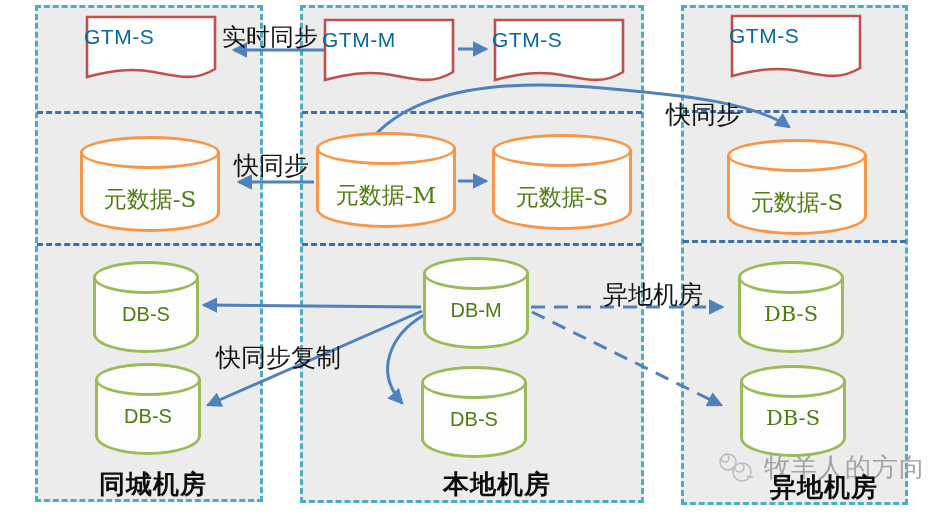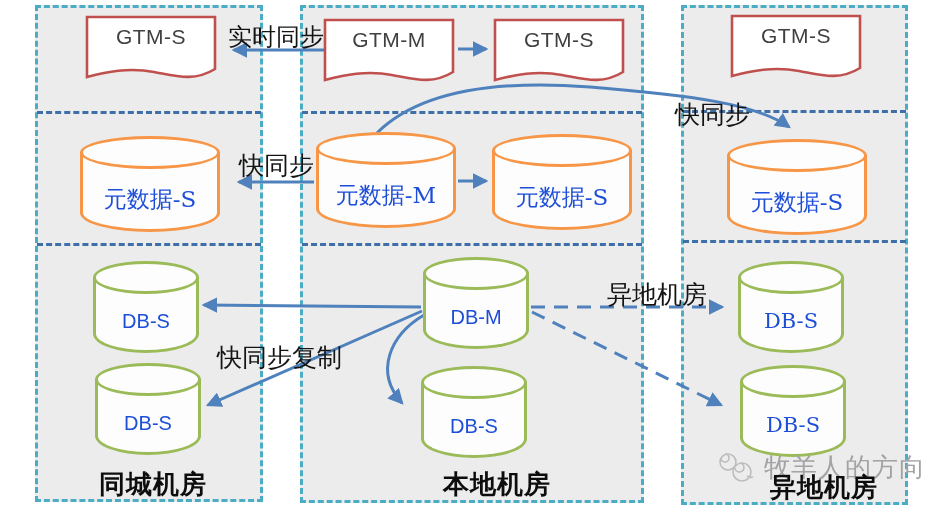--- a/index.html
+++ b/index.html
@@ -6,40 +6,40 @@
   #canvas{
     position:relative;width:941px;height:515px;overflow:hidden;
     font-family:"Liberation Sans",sans-serif;background:#fff;
   }
   
   .zone{position:absolute;background:#ececec;border:3px dashed #4bacc6;box-sizing:border-box;}
   .divider{position:absolute;height:0;border-top:3px dashed #3f6fa8;}
   
   .doc{position:absolute;width:134px;height:70px;z-index:3;}
   .doc svg{position:absolute;left:0;top:0;}
-  .doc .lbl{position:absolute;left:0;right:0;top:11px;text-align:center;
-    font-size:21px;color:#404040;letter-spacing:.5px;}
+  .doc .lbl{position:absolute;left:0;right:0;top:11px;text-align:left;
+    font-size:21px;color:#0369a1;letter-spacing:.5px;}
   
   .cyl{position:absolute;z-index:3;}
   .cyl .bod{position:absolute;left:0;right:0;top:16px;bottom:0;background:#fdfdfd;
     border:3px solid;border-top:none;border-radius:0 0 52% 52%/0 0 20px 20px;box-sizing:border-box;}
   .cyl .cap{position:absolute;left:0;right:0;top:0;height:33px;background:#fdfdfd;
     border:3px solid;border-radius:50%;box-sizing:border-box;}
-  .cyl .lbl{position:absolute;left:0;right:0;text-align:center;color:#1d4ed8;}
+  .cyl .lbl{position:absolute;left:0;right:0;text-align:center;color:#4d7c0f;}
   .cyl.orange{width:140px;height:96px;}
   .cyl.orange .bod,.cyl.orange .cap{border-color:#f79646;}
   .cyl.orange .lbl{bottom:17px;font-family:"DejaVu Serif","Liberation Serif",serif;font-size:23px;}
   .cyl.green{width:106px;height:92px;}
   .cyl.green .bod,.cyl.green .cap{border-color:#9bbb59;}
-  .cyl.green .lbl{bottom:20px;font-size:20px;text-align:center;}
+  .cyl.green .lbl{bottom:27px;font-size:20px;text-align:center;}
   .cyl.green.serif .lbl{font-family:"DejaVu Serif","Liberation Serif",serif;font-size:21px;}
   
   #arrow-layer{position:absolute;left:0;top:0;z-index:2;pointer-events:none;}
   
-  .edge-label{position:absolute;z-index:4;text-align:right;color:#141414;
+  .edge-label{position:absolute;z-index:4;text-align:left;color:#141414;
     font-family:Liberation Sans, sans-serif;font-size:24px;white-space:nowrap;}
   
   .zone-label{position:absolute;z-index:5;color:#0d0d0d;font-size:26px;font-weight:600;
     letter-spacing:1px;white-space:nowrap;}
   
   #watermark{position:absolute;z-index:4;display:flex;align-items:flex-start;gap:2px;}
   #watermark .wm-text{font-family:"DejaVu Serif","Liberation Serif",serif;font-size:26px;
     color:#a3a3a3;letter-spacing:1px;white-space:nowrap;}
 </style>
 </head>

